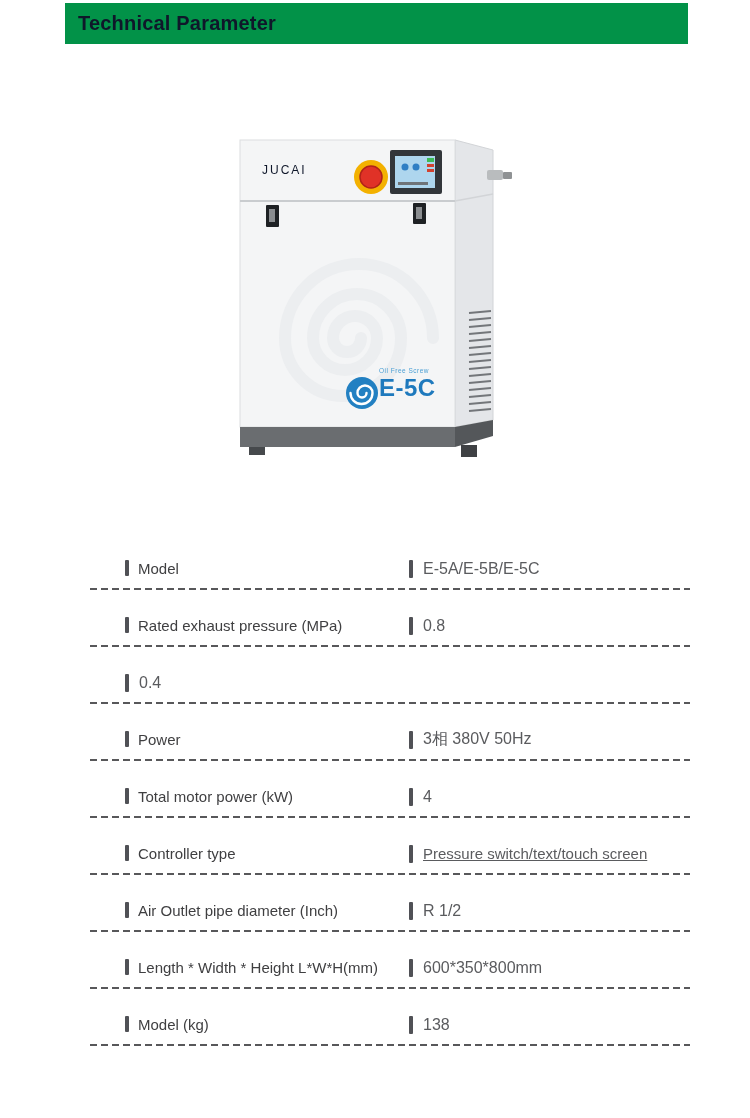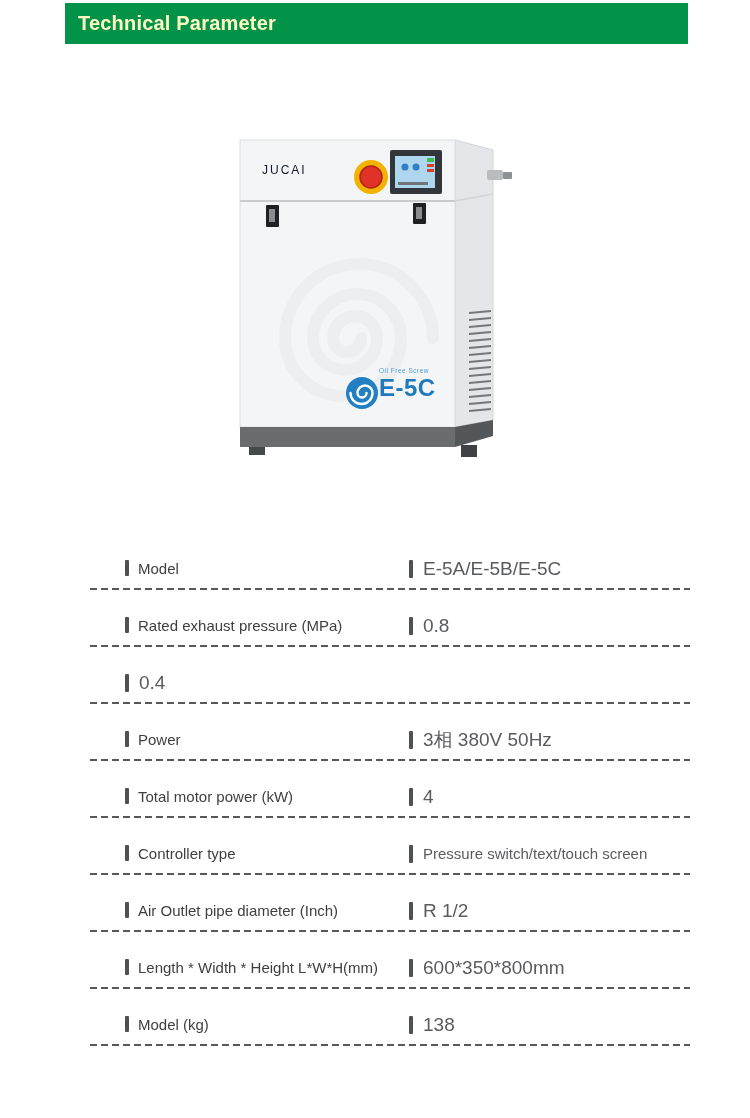--- a/index.html
+++ b/index.html
@@ -7,21 +7,21 @@
     width:750px;height:1118px;position:relative;background:#ffffff;
     font-family:"Liberation Sans", sans-serif;overflow:hidden;
   }
 
   
   .header-bar{
     position:absolute;left:65px;top:3px;width:623px;height:41px;
     background:#029248;display:flex;align-items:center;
   }
   .header-title{
-    color:#fef9c3;font-size:20px;font-weight:bold;padding-left:13px;
+    color:#0f172a;font-size:20px;font-weight:bold;padding-left:13px;
     letter-spacing:0.2px;
   }
 
   
   .machine{
     position:absolute;left:235px;top:133px;width:290px;height:335px;
   }
   .machine svg{position:absolute;left:0;top:0;}
   .brand-logo{
     position:absolute;left:27px;top:30px;width:110px;
@@ -50,22 +50,22 @@
     width:284px;display:flex;align-items:flex-start;gap:9px;flex:none;
   }
   .cell-value{
     display:flex;align-items:center;gap:10px;white-space:nowrap;
   }
   .marker{
     width:4px;height:16px;background:#505156;border-radius:1px;flex:none;
   }
   .cell-value .marker{height:18px;}
   .label-text{font-size:15px;color:#3f3f41;}
-  .value-text{font-size:19px;color:#5a5b5e;}
-  .spec-row.small .value-text{font-size:15px;}
+  .value-text{font-size:16px;color:#5a5b5e;}
+  .spec-row.small .value-text{font-size:15px;text-decoration:underline;}
 </style>
 </head>
 <body>
 
 <div class="header-bar">
   <div class="header-title">Technical Parameter</div>
 </div>
 
 <div class="machine">
   <svg width="290" height="335" viewBox="0 0 290 335">

